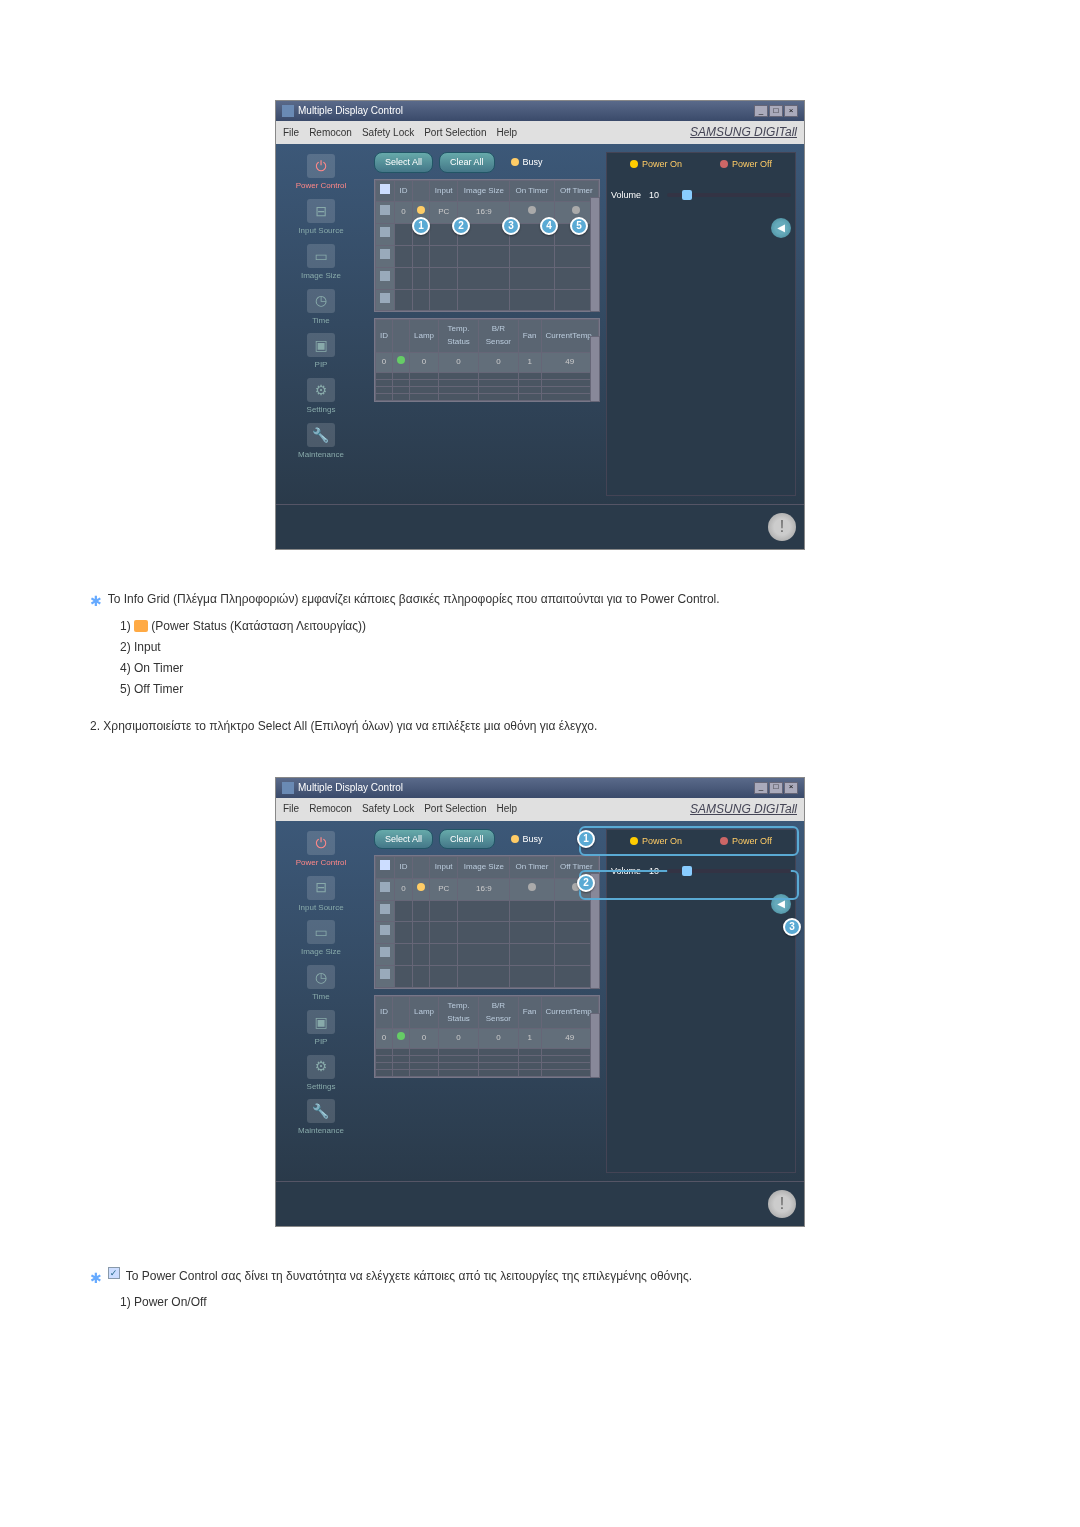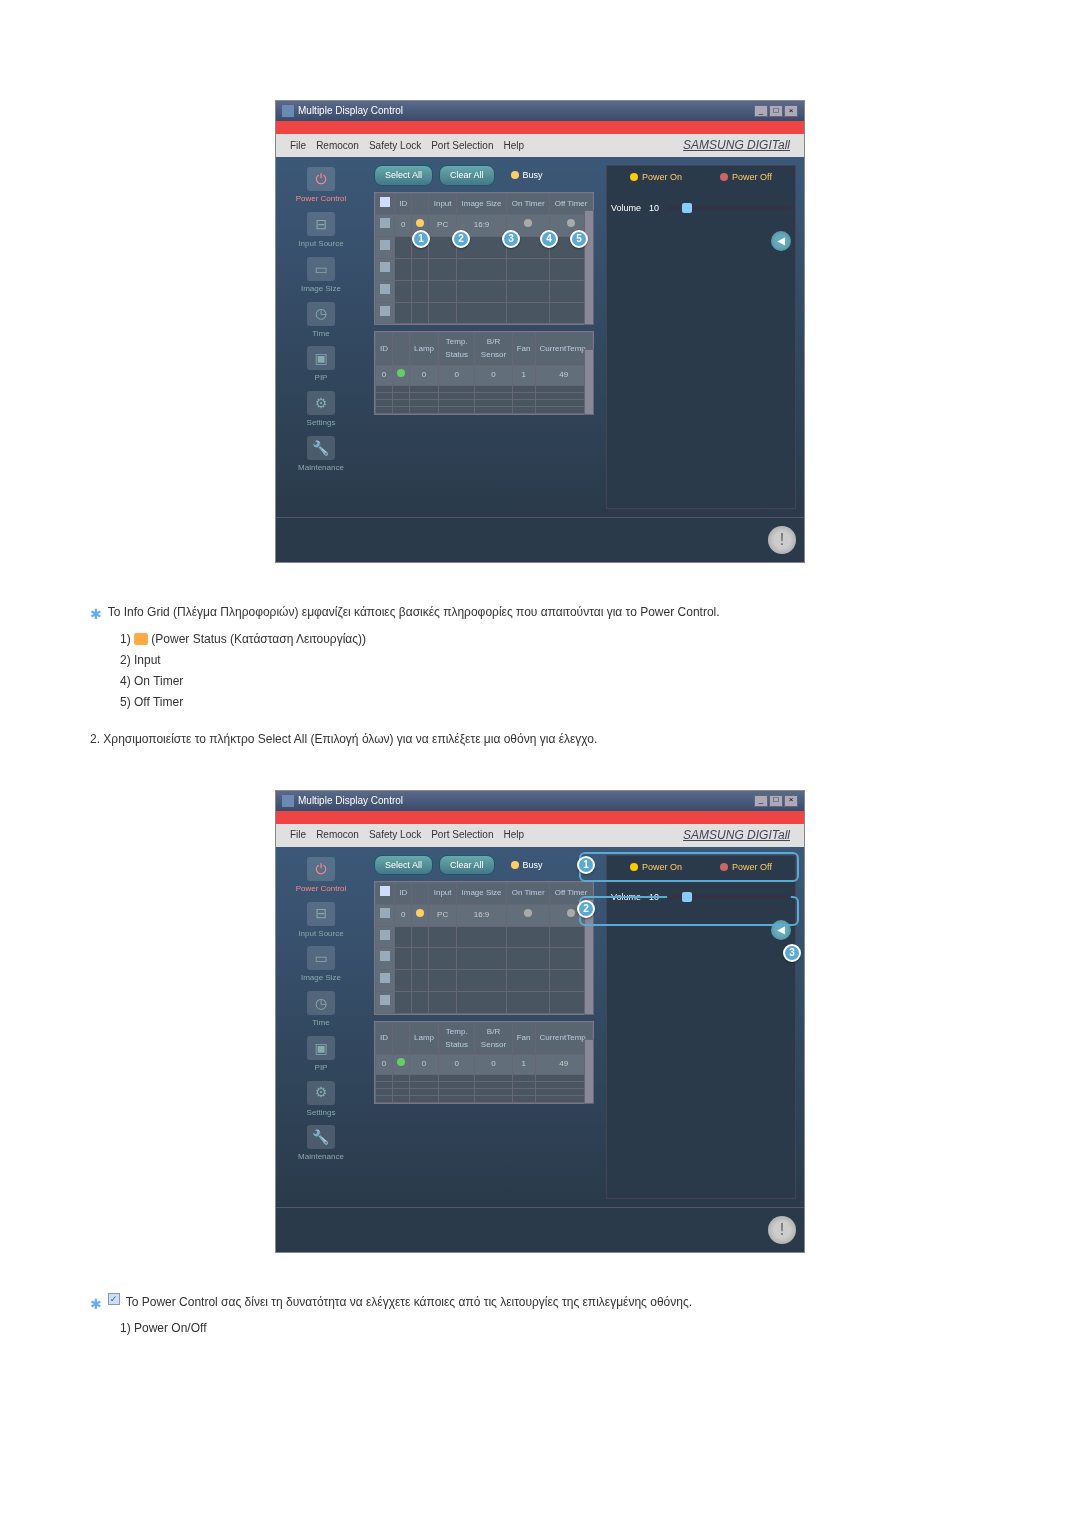--- a/index.html
+++ b/index.html
@@ -40,27 +40,26 @@
       background: #aab;
       border: 1px solid #667;
       display: inline-flex;
       align-items: center;
       justify-content: center;
       font-size: 8px;
       color: #000;
     }
     .menubar {
       background: #e0e0e0;
-      padding: 2px 14px;
+      padding: 2px 7px;
       font-size: 10px;
       color: #333;
       display: flex;
       align-items: center;
       justify-content: space-between;
-      margin-top: 13px;
     }
     .menu-items { display: flex; gap: 10px; }
     .brand {
       font-size: 12px;
       font-style: italic;
       color: #445;
       text-decoration: underline;
     }
     .app-body {
       display: flex;
@@ -91,21 +90,21 @@
       border-radius: 3px;
       display: flex;
       align-items: center;
       justify-content: center;
       font-size: 14px;
     }
     .content {
       flex: 1;
       padding: 8px;
       display: flex;
-      gap: 12px;
+      gap: 6px;
     }
     .left-panel {
       flex: 1;
       display: flex;
       flex-direction: column;
       gap: 6px;
     }
     .toolbar-row {
       display: flex;
       align-items: center;

